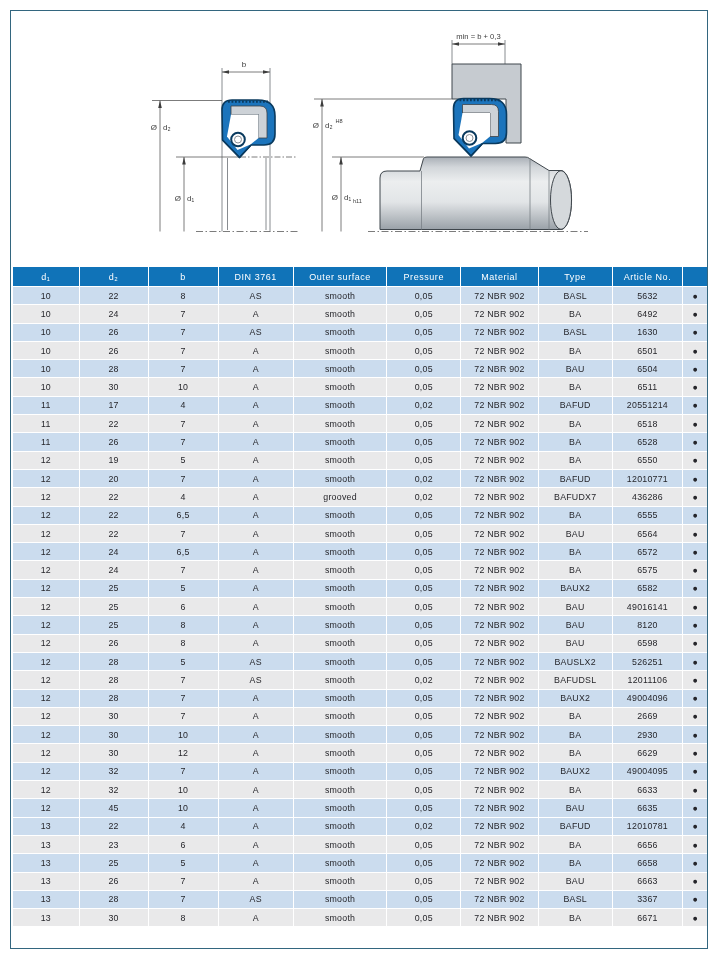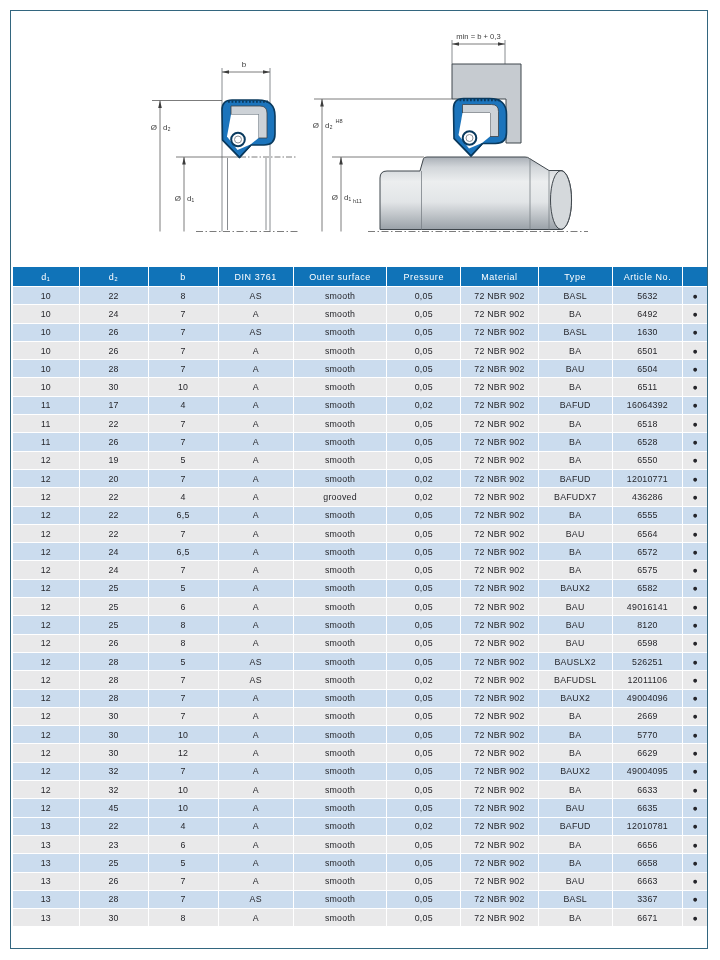--- a/index.html
+++ b/index.html
@@ -221,21 +221,21 @@
         </tr>
         <tr class="row-odd">
           <td class="c0">11</td>
           <td class="c1">17</td>
           <td class="c2">4</td>
           <td class="c3">A</td>
           <td class="c4">smooth</td>
           <td class="c5">0,02</td>
           <td class="c6">72 NBR 902</td>
           <td class="c7">BAFUD</td>
-          <td class="c8">16064392</td>
+          <td class="c8">20551214</td>
           <td class="c9 dot-cell">●</td>
         </tr>
         <tr class="row-even">
           <td class="c0">11</td>
           <td class="c1">22</td>
           <td class="c2">7</td>
           <td class="c3">A</td>
           <td class="c4">smooth</td>
           <td class="c5">0,05</td>
           <td class="c6">72 NBR 902</td>
@@ -437,21 +437,21 @@
         </tr>
         <tr class="row-odd">
           <td class="c0">12</td>
           <td class="c1">30</td>
           <td class="c2">10</td>
           <td class="c3">A</td>
           <td class="c4">smooth</td>
           <td class="c5">0,05</td>
           <td class="c6">72 NBR 902</td>
           <td class="c7">BA</td>
-          <td class="c8">5770</td>
+          <td class="c8">2930</td>
           <td class="c9 dot-cell">●</td>
         </tr>
         <tr class="row-even">
           <td class="c0">12</td>
           <td class="c1">30</td>
           <td class="c2">12</td>
           <td class="c3">A</td>
           <td class="c4">smooth</td>
           <td class="c5">0,05</td>
           <td class="c6">72 NBR 902</td>

